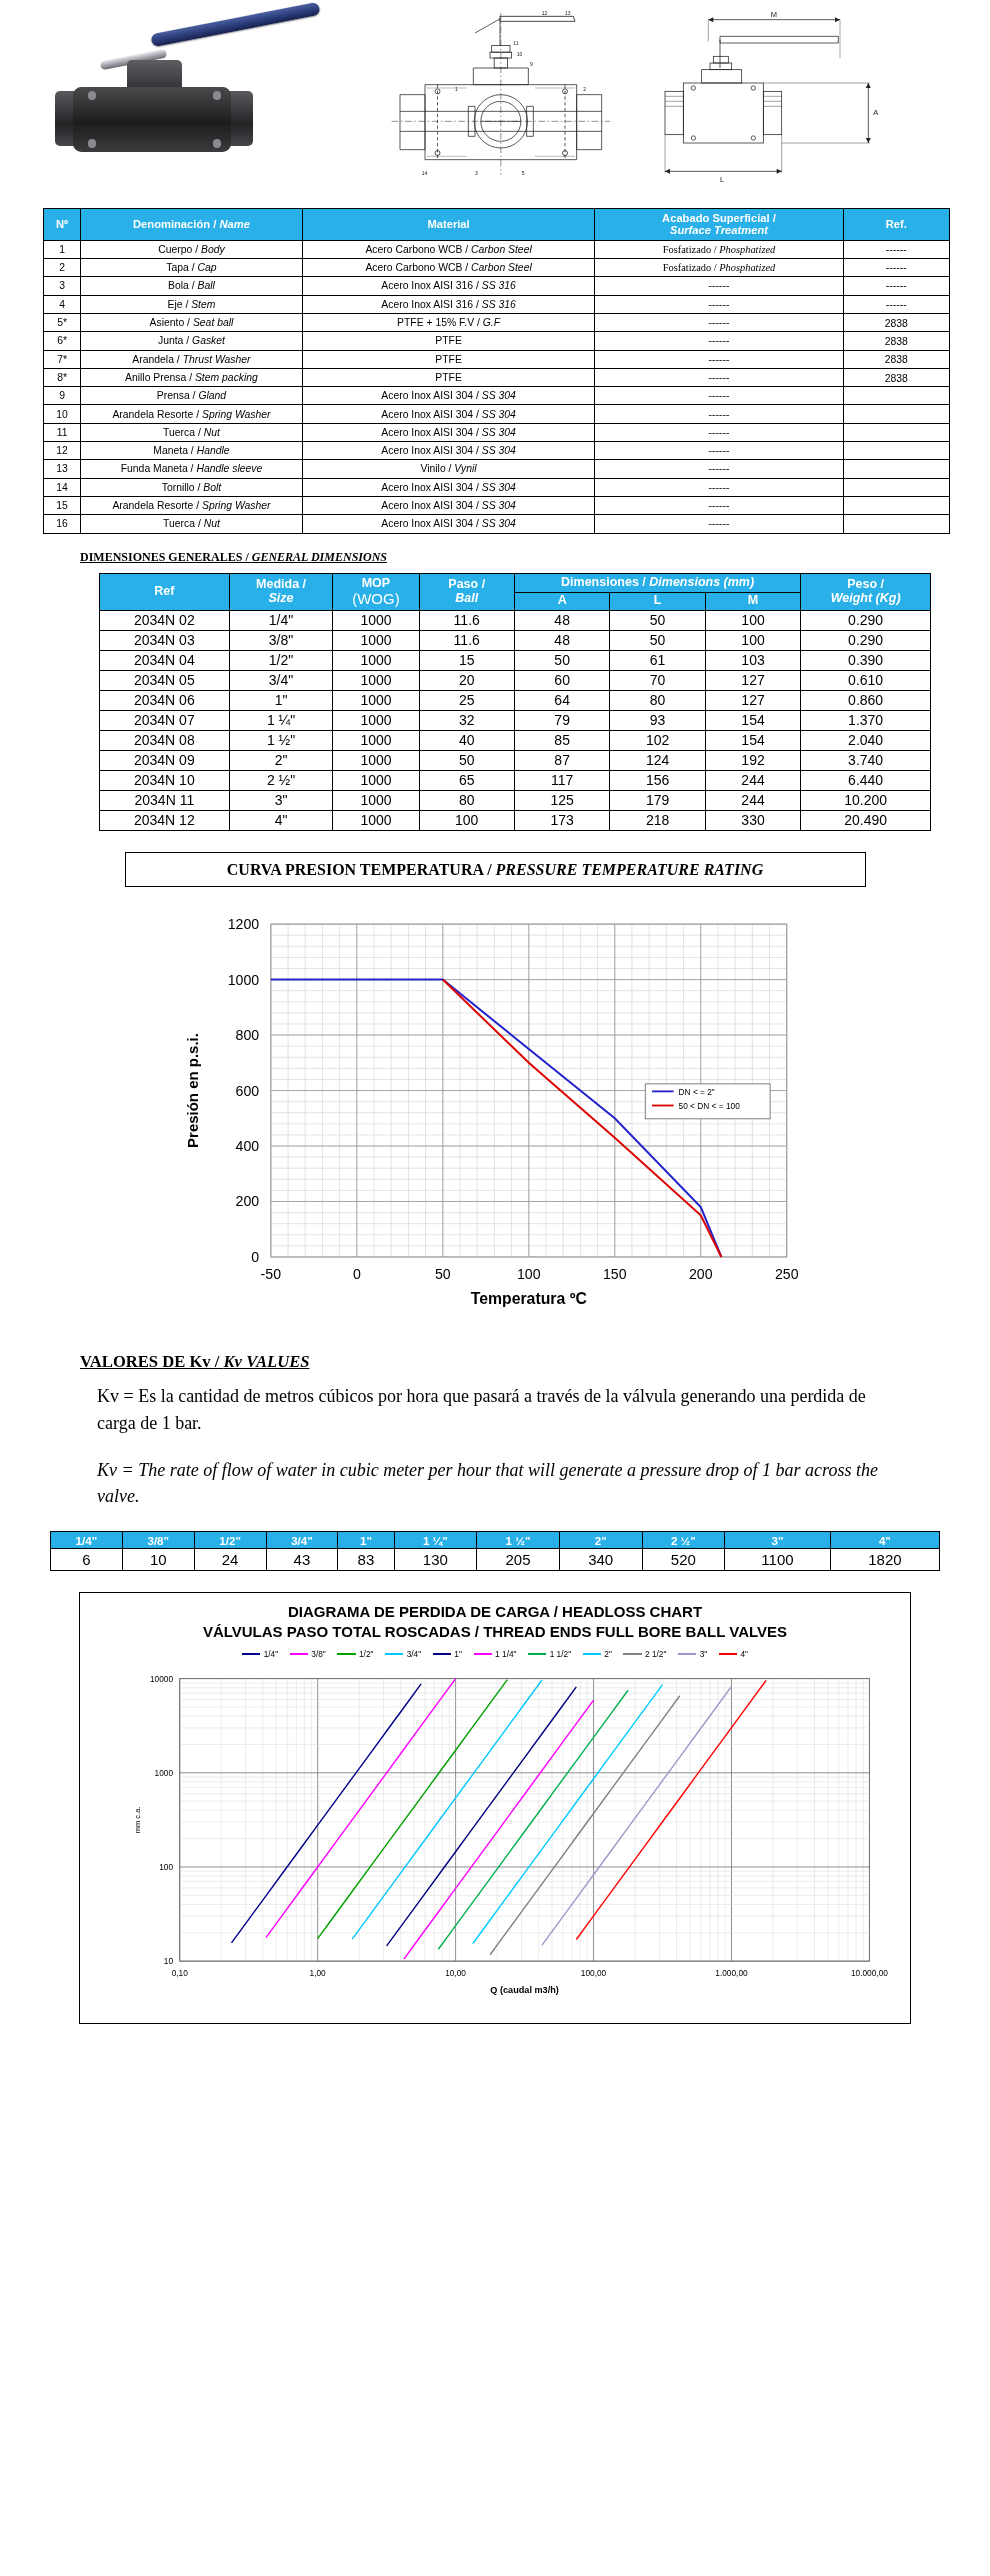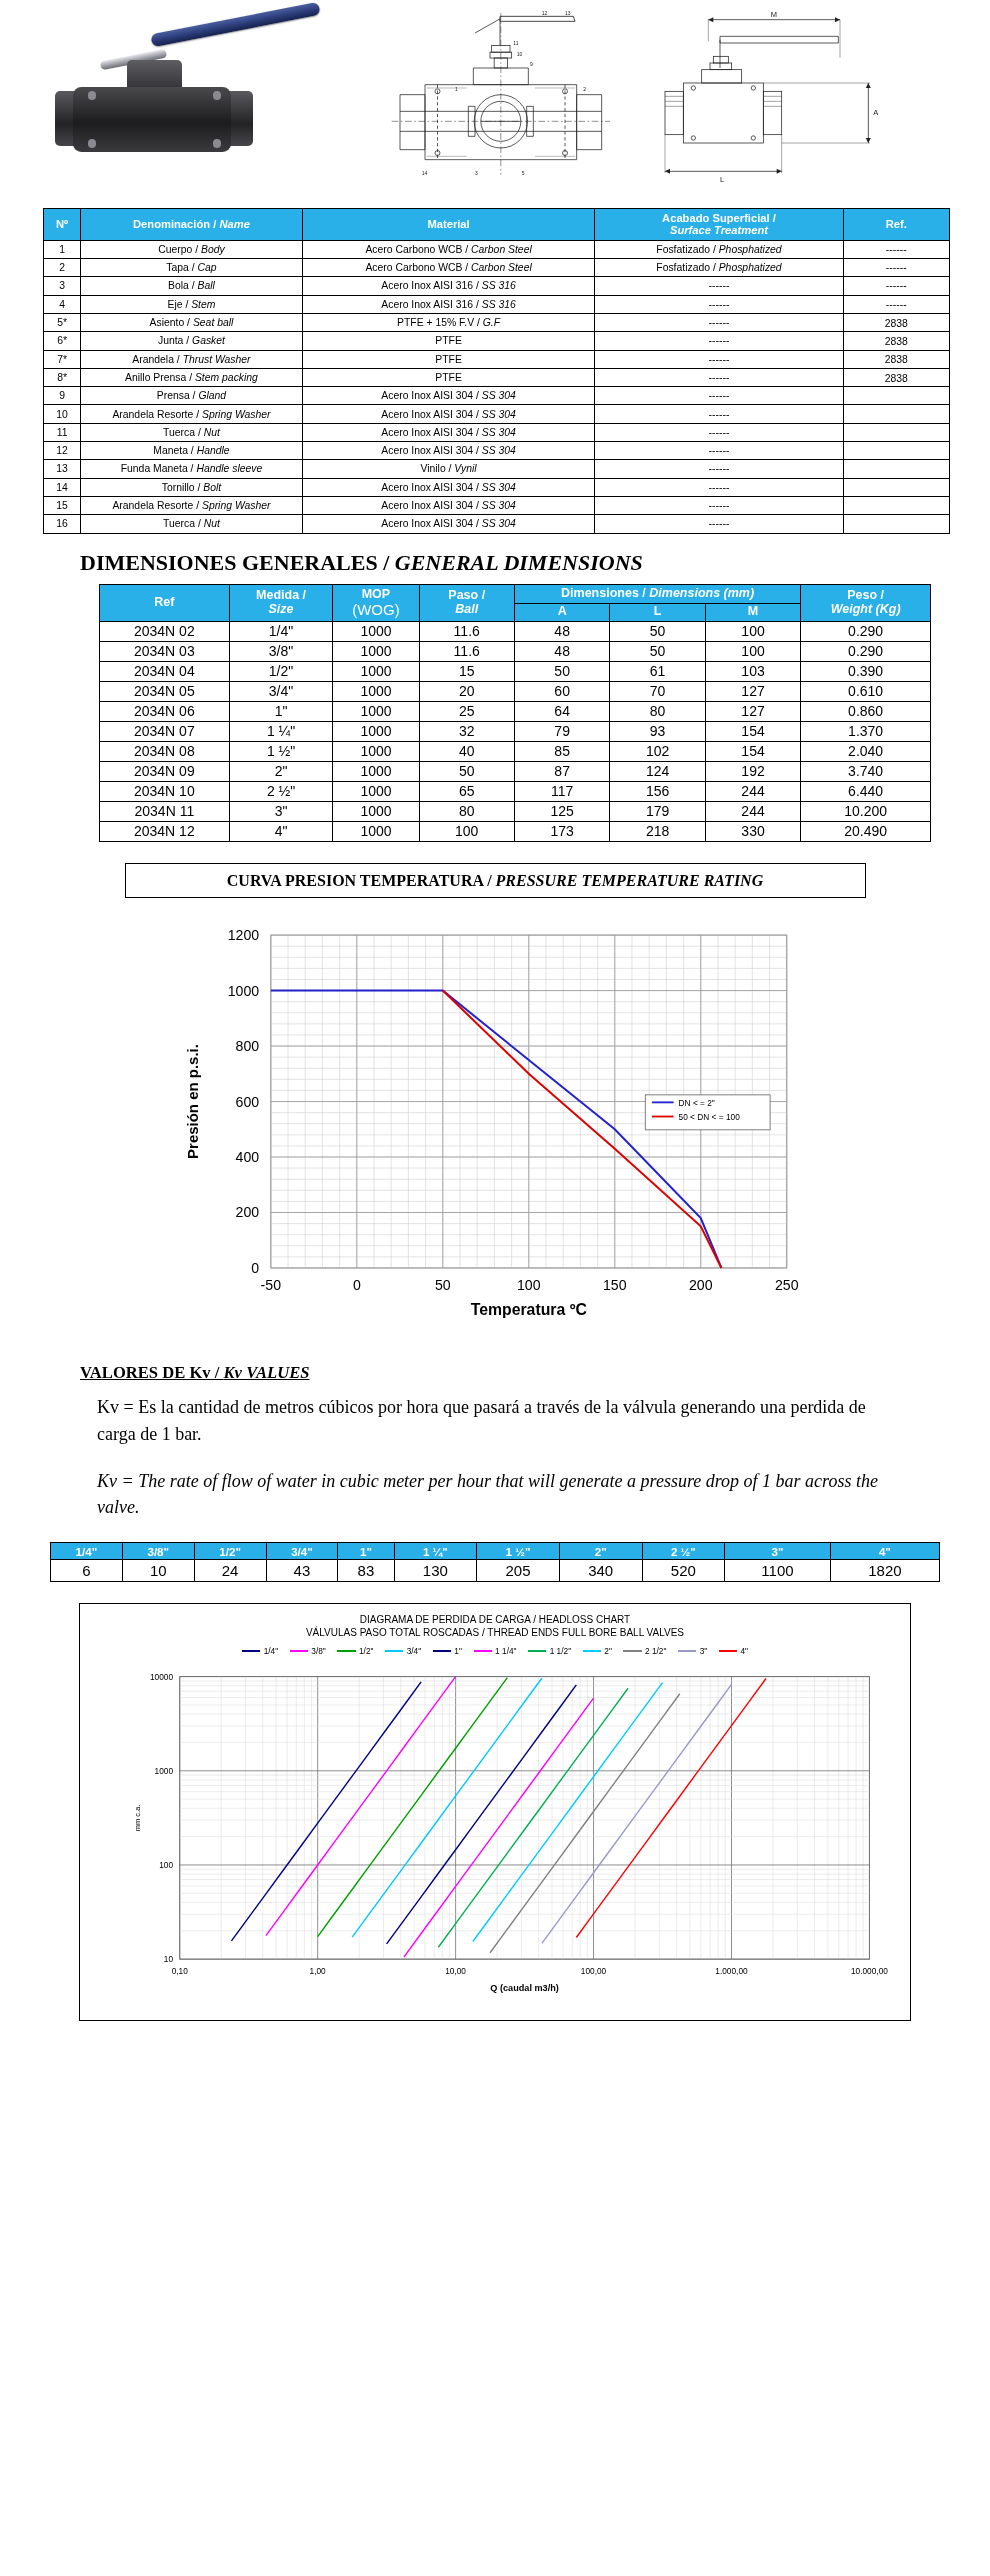--- a/index.html
+++ b/index.html
@@ -80,30 +80,31 @@
   .parts-table td {
     border: 0.8px solid #000;
     padding: 2.5px 3.3px;
     text-align: center;
     font-size: 10.4px;
     height: 18.3px;
   }
   .parts-table td.num { width: 35px; }
   .parts-table td.den { width: 208px; }
   .parts-table td.mat { width: 275px; margin-left: 40px; }
-  .parts-table td.aca { width: 233px; }
+  .parts-table td.aca { width: 233px; font-family: Liberation Serif, serif; }
   .parts-table td.ref { width: 100px; }
   .it { font-style: italic; }
 
   
   .sec-title {
     font-family: "Liberation Serif", serif;
-    font-size: 22px;
+    font-size: 12px;
     font-weight: bold;
     margin: 16.6px 0 8.3px 80px;
+    text-decoration: underline;
   }
   .sec-title .it { font-style: italic; }
 
   
   .dim-wrap { margin-left: 80px; padding-left: 19px; }
   .dim-table { font-size: 14px; width: 832px; }
   .dim-table th {
     background: #29b0e8;
     color:#fff;
     border:0.8px solid #000;
@@ -179,22 +180,22 @@
   
   .hl-box {
     margin: 21.6px auto 0 auto;
     width: 832px;
     border: 0.8px solid #000;
     padding: 8.3px 0 11.6px 0;
     background:#fff;
   }
   .hl-title {
     text-align:center;
-    font-size: 10px;
-    font-weight: normal;
+    font-size: 15px;
+    font-weight: bold;
     line-height: 1.35;
   }
   .hl-legend {
     display:flex;
     justify-content:center;
     gap: 11.6px;
     margin-top: 6.7px;
     font-size: 8.3px;
   }
   .hl-legend span.key { display:inline-flex; align-items:center; gap:3.3px; }

